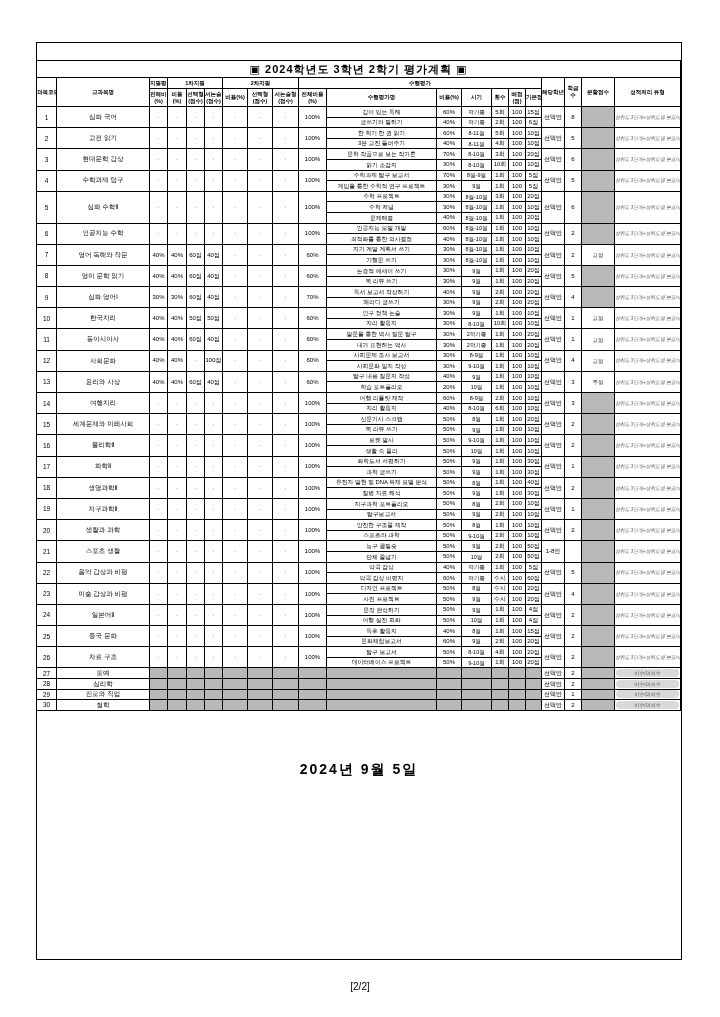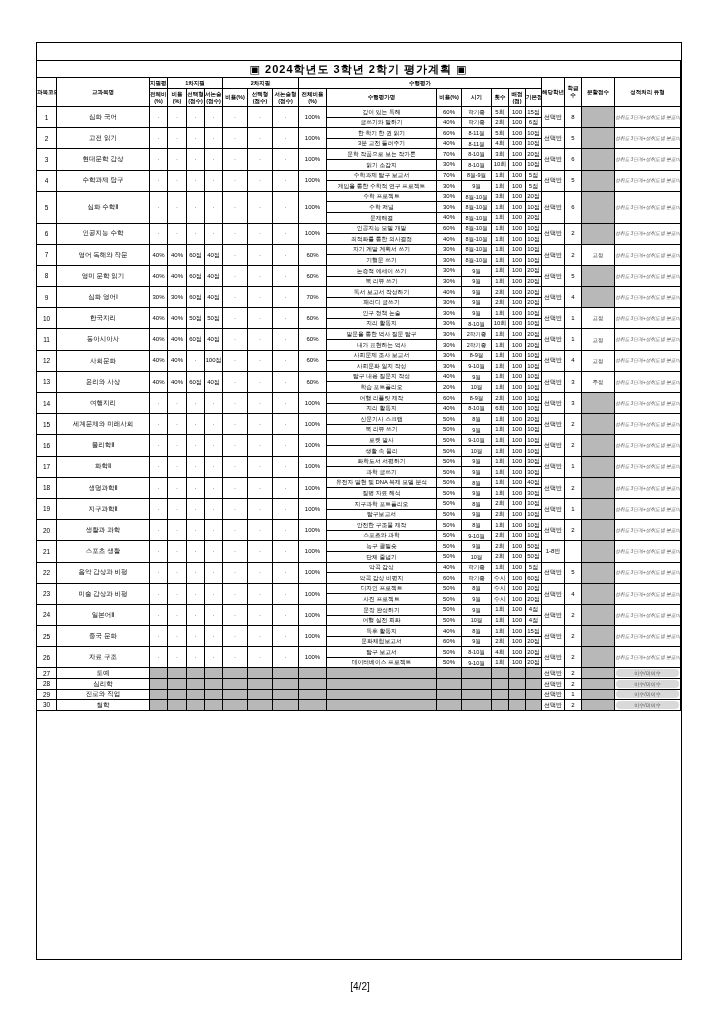--- a/index.html
+++ b/index.html
@@ -973,15 +973,16 @@
           <td class="shade"></td>
           <td class="shade"></td>
           <td>선택반</td>
           <td>2</td>
           <td class="shade"></td>
           <td rowspan="1"><span class="pill">이수/미이수</span></td>
         </tr>
       </tbody>
   </table>
 
+  <div class="center-line date-line">2024년   9월   5일</div>
 </div>
 
-<div class="page-num">[4/2]</div>
+<div class="page-num">[2/2]</div>
 
 </body></html>

